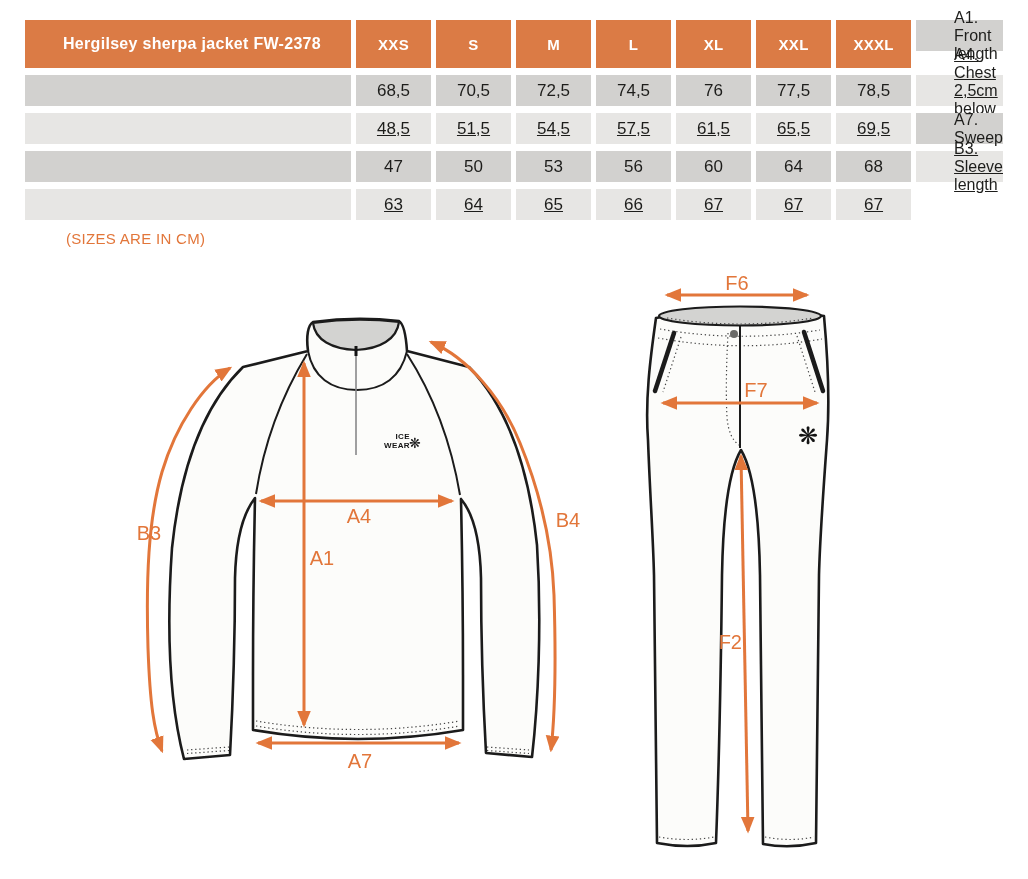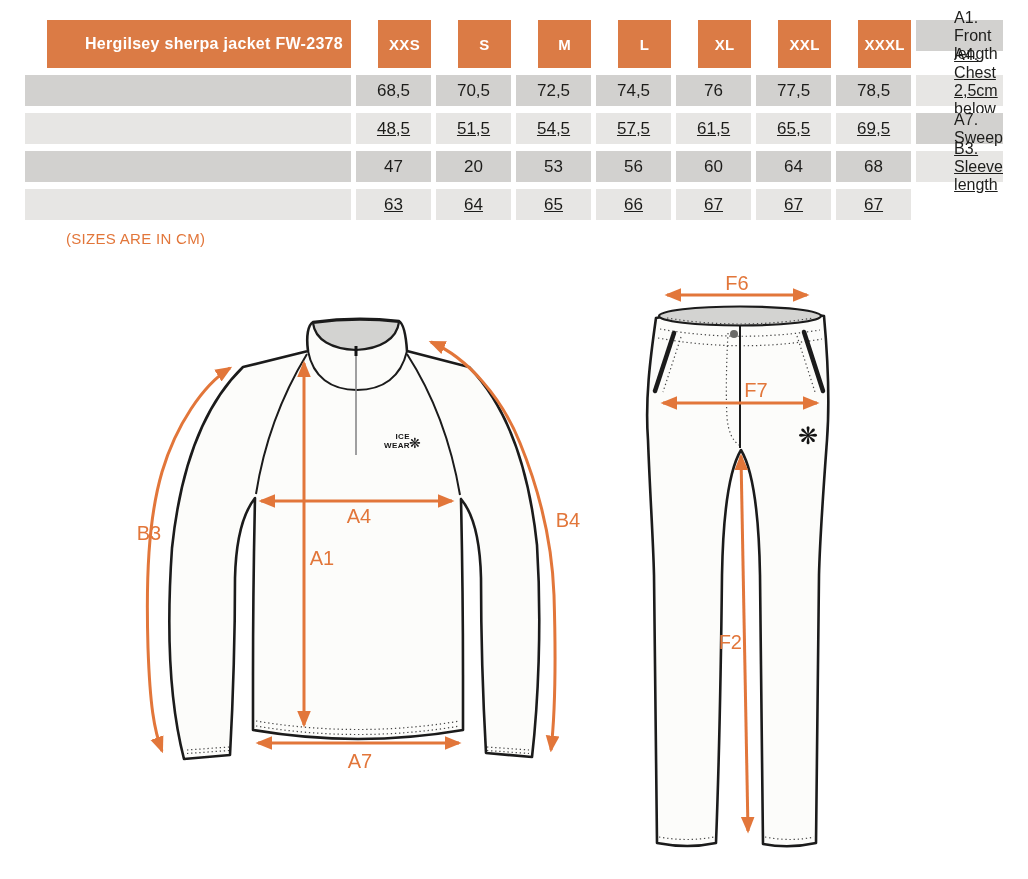--- a/index.html
+++ b/index.html
@@ -20,21 +20,20 @@
   }
   .size-table{
     position:absolute;left:25px;top:20px;width:978px;
     display:grid;grid-template-columns:326px repeat(8,1fr);
     column-gap:5px;row-gap:7px;
   }
   .th{
     background:var(--header-bg);color:#ffffff;font-weight:bold;font-size:15px;
     height:48px;display:flex;align-items:center;justify-content:center;
     letter-spacing:.3px;
-    margin-left:22px;
   }
   .th-title{justify-content:flex-start;padding-left:38px;font-size:16px;}
   .td{
     height:31px;display:flex;align-items:center;justify-content:center;
     font-size:17px;color:var(--ink);
   }
   .td-label{justify-content:flex-start;padding-left:38px;font-size:16px;}
   .rdark{background:var(--row-dark);}
   .rlight{background:var(--row-light);text-decoration:underline;}
   .units-note{
@@ -84,21 +83,21 @@
   <div class="td rlight">51,5</div>
   <div class="td rlight">54,5</div>
   <div class="td rlight">57,5</div>
   <div class="td rlight">61,5</div>
   <div class="td rlight">65,5</div>
   <div class="td rlight">69,5</div>
 
   <div class="td td-label rdark">A7. Sweep</div>
   <div class="td rdark"></div>
   <div class="td rdark">47</div>
-  <div class="td rdark">20</div>
+  <div class="td rdark">50</div>
   <div class="td rdark">53</div>
   <div class="td rdark">56</div>
   <div class="td rdark">60</div>
   <div class="td rdark">64</div>
   <div class="td rdark">68</div>
 
   <div class="td td-label rlight">B3. Sleeve length</div>
   <div class="td rlight"></div>
   <div class="td rlight">63</div>
   <div class="td rlight">64</div>

